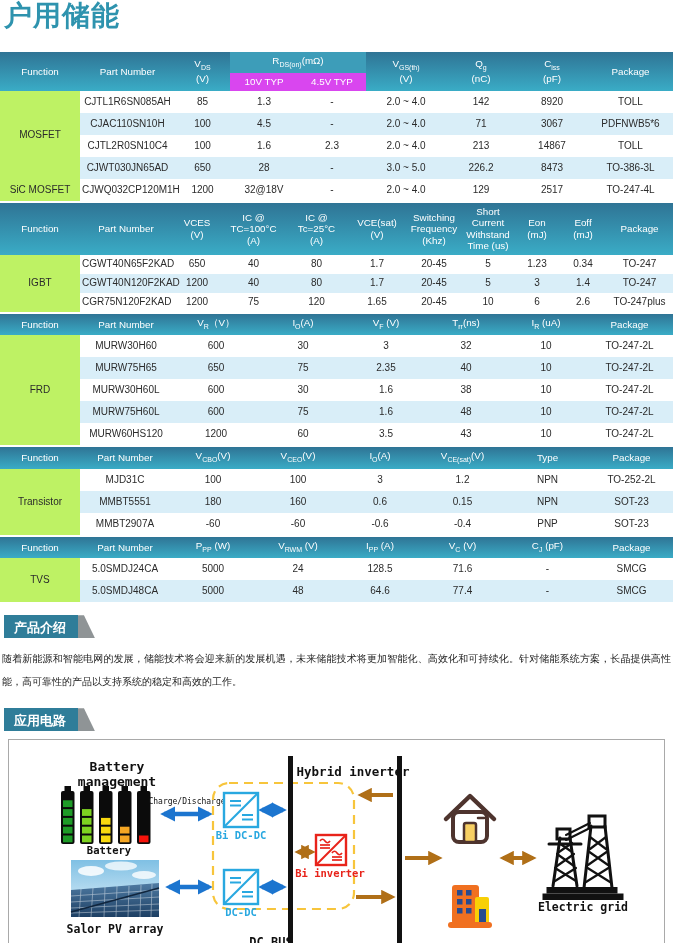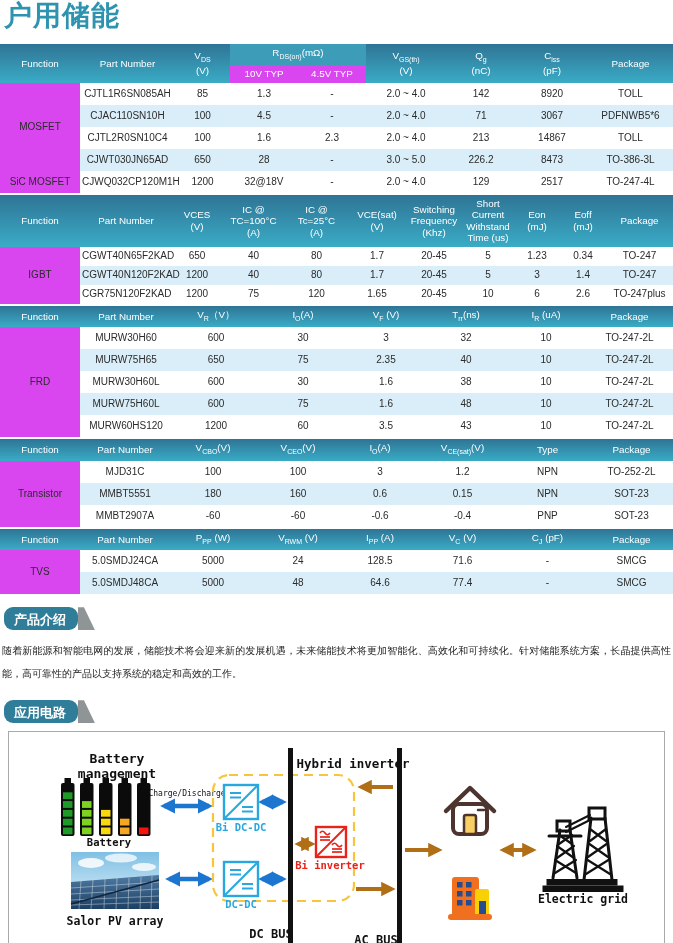--- a/index.html
+++ b/index.html
@@ -1,39 +1,39 @@
 <!DOCTYPE html>
 <html><head>
 <meta charset="utf-8">
 <style>
   * { margin:0; padding:0; box-sizing:border-box; }
   body { width:673px; height:943px; overflow:hidden; background:#fff;
          font-family:"Liberation Sans", sans-serif; }
   .page { width:673px; }
 
   .title { font-size:28px; font-weight:bold; color:#2e93ae; letter-spacing:1px;
-           padding:1px 0 13px 4px; line-height:30px; }
+           padding:1px 0 21px 4px; line-height:30px; }
 
   table { border-collapse:collapse; table-layout:fixed; width:673px; margin-top:2px; }
   thead th { background:linear-gradient(180deg,#2f7495,#3aacc6); color:#fff;
              font-weight:400; font-size:9.8px; line-height:11.5px; text-align:center;
              vertical-align:middle; padding:3px 1px; }
   thead th sub { font-size:7px; }
   thead th .l2 { display:block; }
   thead th.rparent { background:#3d9db9; }
   thead th.rsub { background:#d946ef; }
   tbody td { font-size:10px; color:#2b2b2b; text-align:center; vertical-align:middle;
              padding:5px 2px; line-height:12px; }
   tbody tr:nth-child(even) td { background:#d9eef8; }
-  tbody td.fcell { background:#d946ef; }
+  tbody td.fcell { background:#bef264; }
   table.tight tbody td { padding:3.5px 2px; }
 
   .badge-row { margin:13px 0 7px 4px; height:23px; display:flex; }
   .badge { background:#2f7d99; color:#fff; font-size:13px; font-weight:bold;
-           padding:4px 12px 0 10px; height:23px;border-radius:9px; }
+           padding:4px 12px 0 10px; height:23px; }
   .badge-tail { width:17px; height:23px; background:#8f9496;
                 clip-path:polygon(0 0, 35% 0, 100% 100%, 0 100%); }
 
   .intro { font-size:10px; color:#1d1d1d; line-height:23px; padding:2px 2px 0 2px;
            text-align:justify; }
 
   .circuit { width:657px; height:226px; border:1px solid #a9a9a9; margin:8px 0 0 8px;
              background:#fff; }
   .mono { font-family:"DejaVu Sans Mono", monospace; }
 </style>

